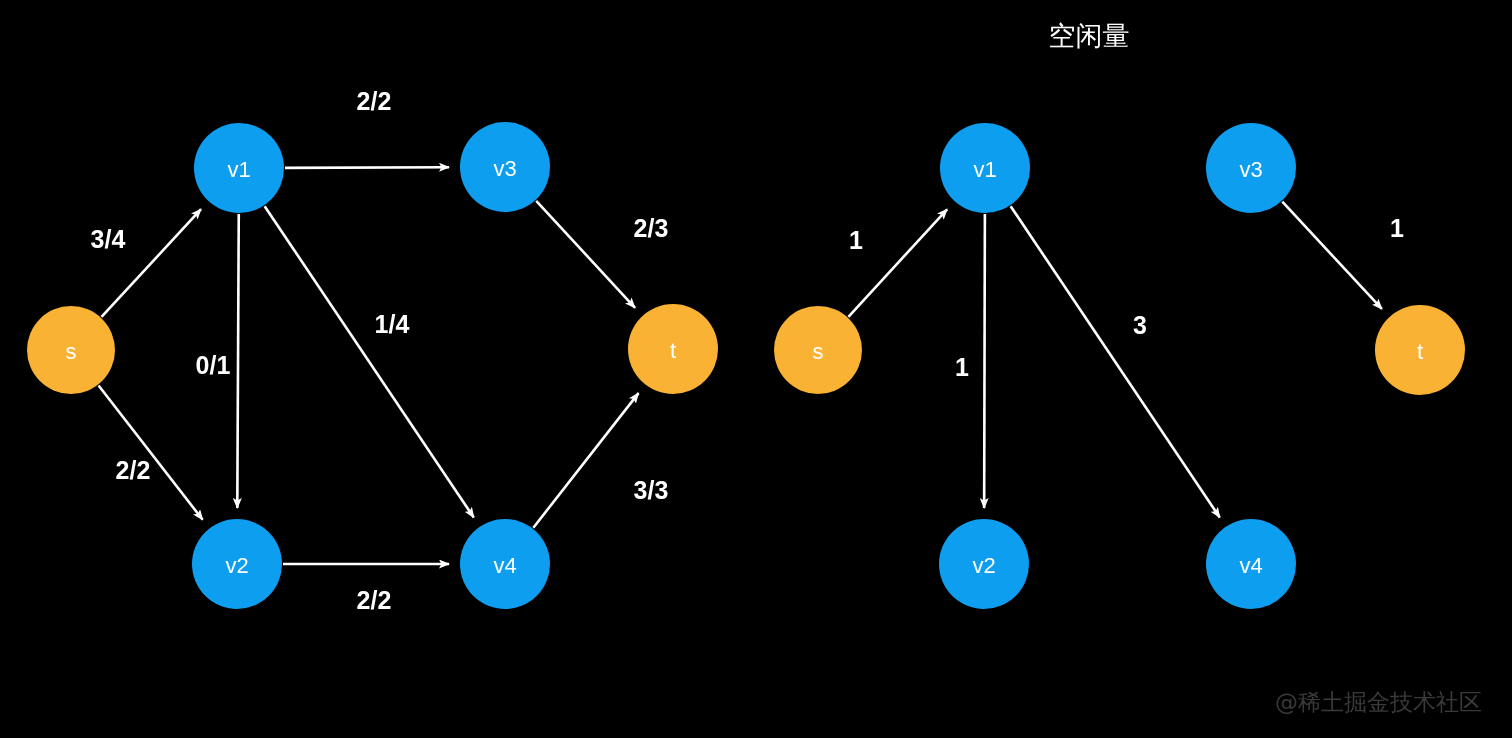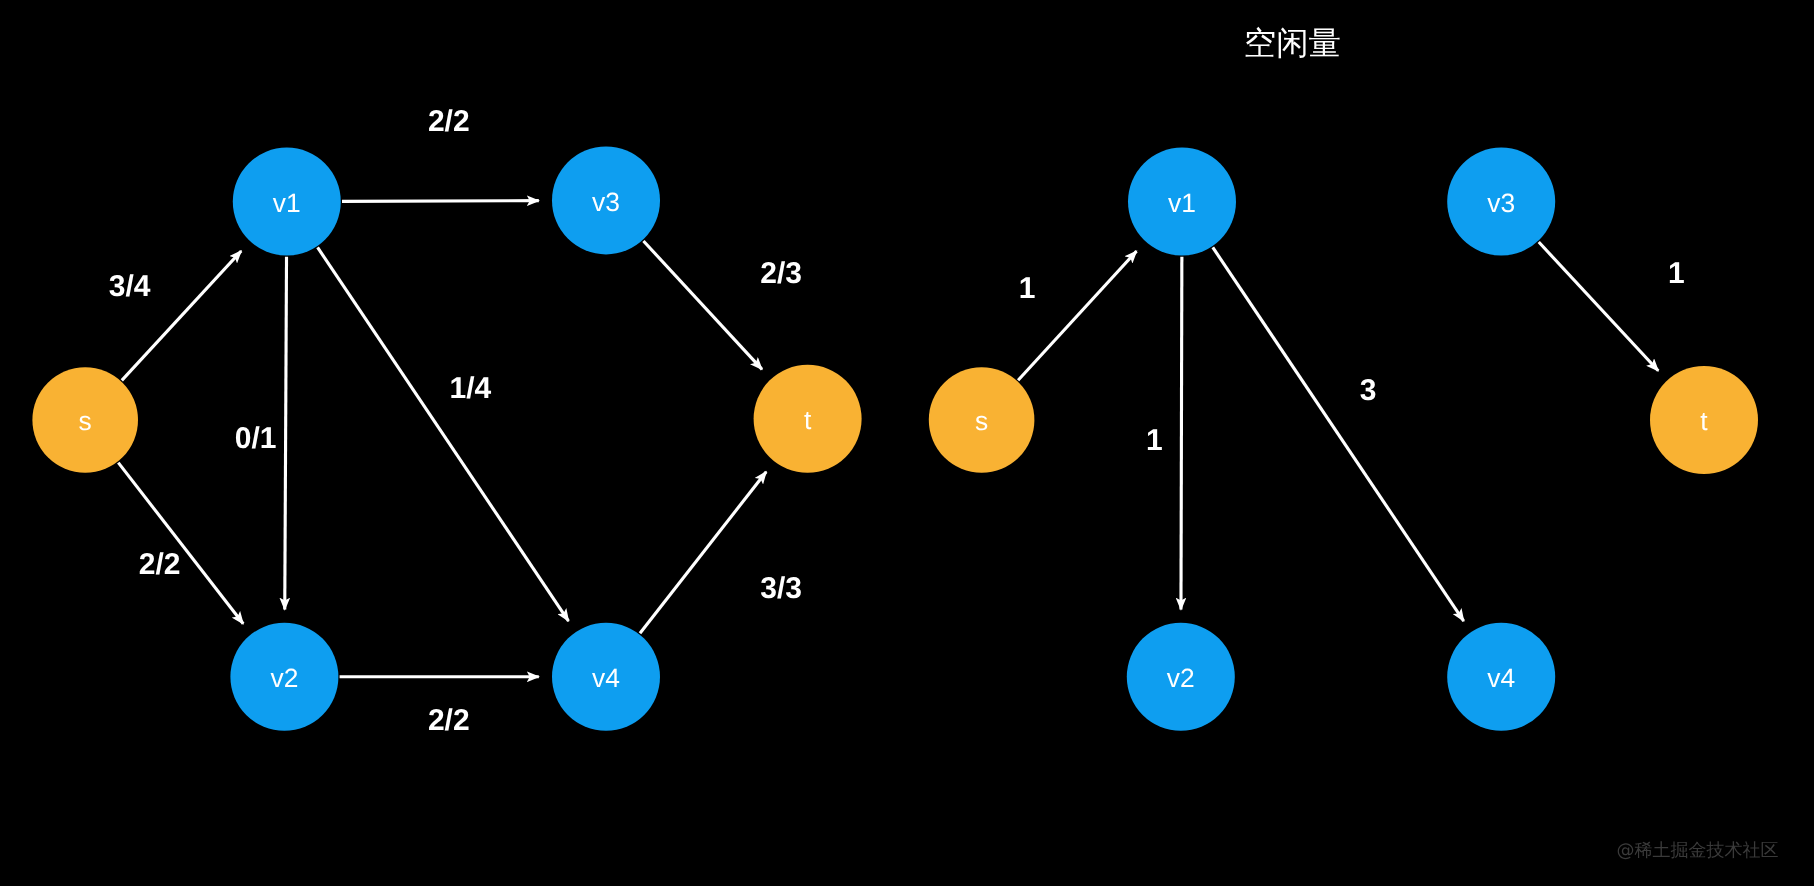--- a/index.html
+++ b/index.html
@@ -48,27 +48,28 @@
     dominant-baseline: central;
   }
   .panel-title {
     position: absolute;
     font-family: "DejaVu Sans", "Liberation Sans", sans-serif;
     font-size: 27px;
     font-weight: 400;
     color: #ffffff;
     white-space: nowrap;
     transform: translateX(-50%);
+    margin-left: 12px;
   }
   .watermark {
     position: absolute;
     right: 30px;
     bottom: 20px;
     font-family: "DejaVu Sans", "Liberation Sans", sans-serif;
-    font-size: 15px;
+    font-size: 23px;
     color: #3a3a3a;
     white-space: nowrap;
     text-align: center;
   }
 </style>
 </head>
 <body>
 
 <div id="stage" style="background: rgb(0, 0, 0);">
   <svg id="graph-svg" viewBox="0 0 1512 738" xmlns="http://www.w3.org/2000/svg">

